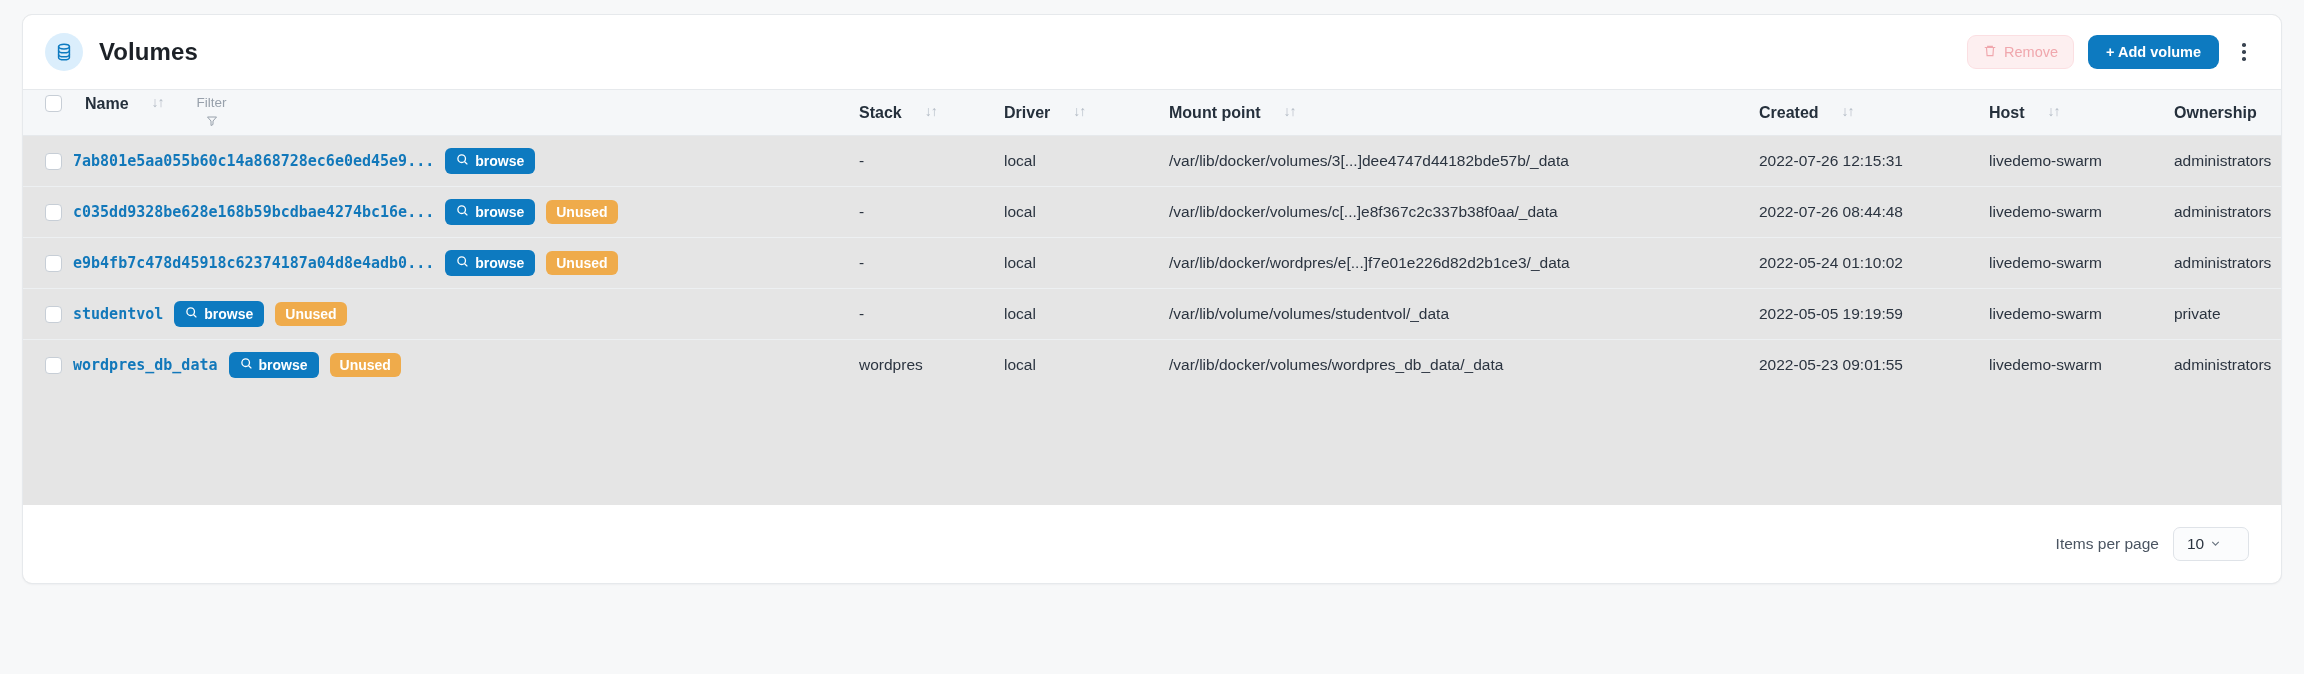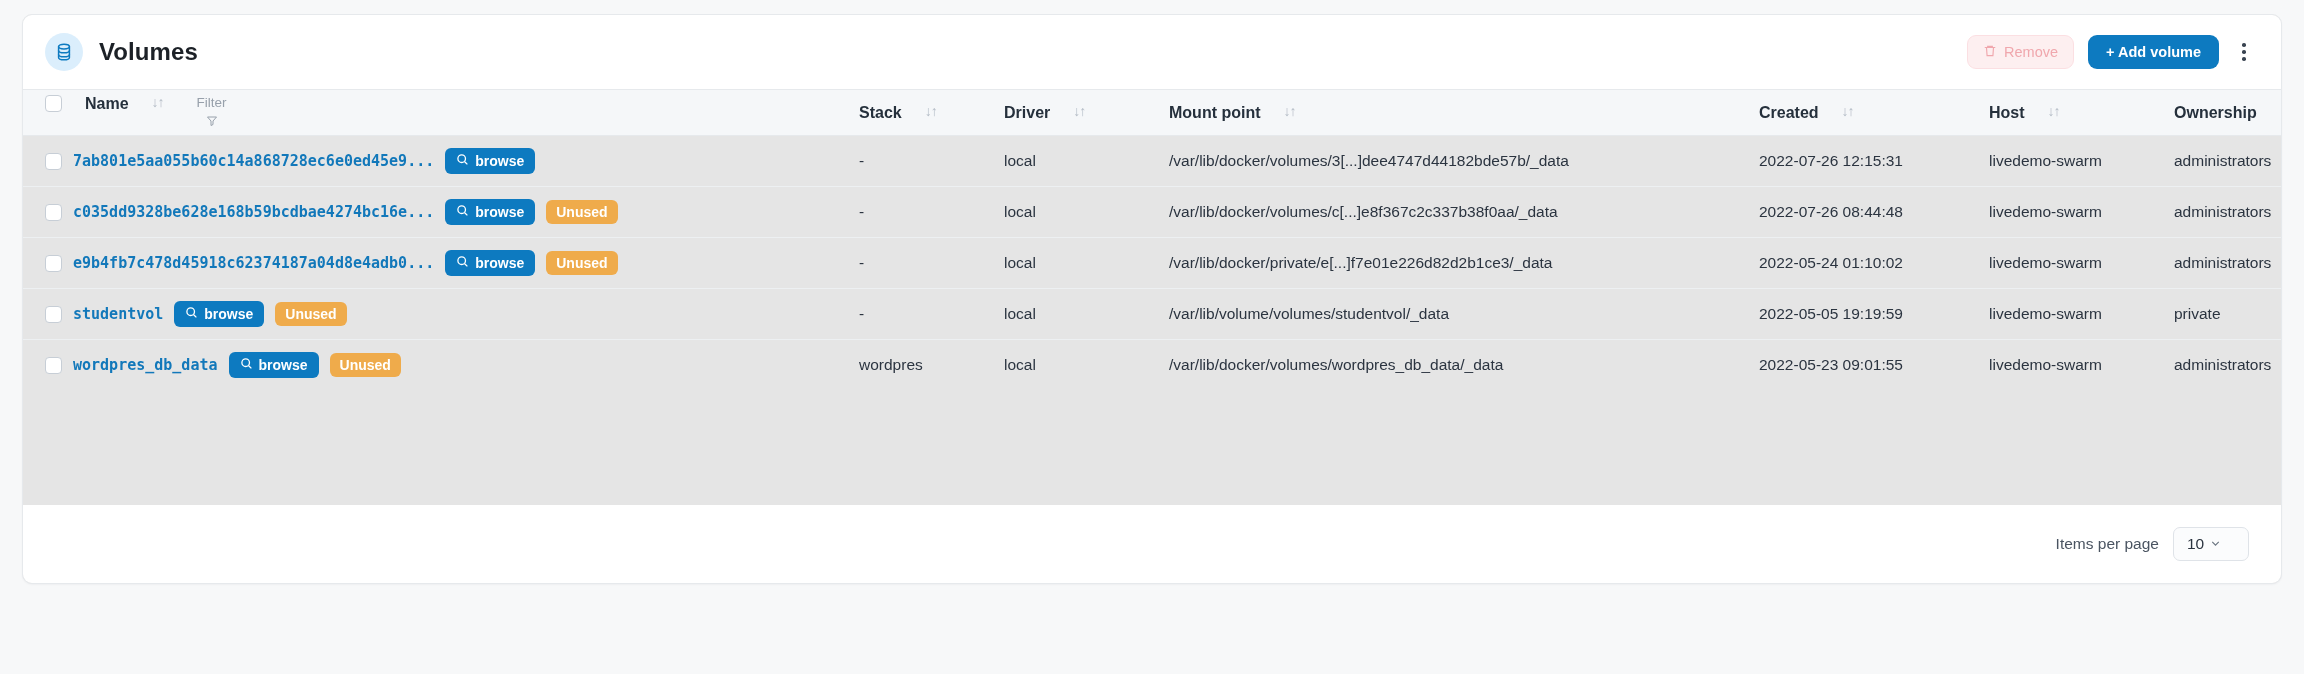--- a/index.html
+++ b/index.html
@@ -368,21 +368,21 @@
                         <circle cx="10.5" cy="10.5" r="7"></circle>
                         <path d="M16 16l5 5"></path>
                       </svg></span>
                     <span>browse</span>
                   </button>
                   <span class="badge-unused">Unused</span>
                 </div>
               </td>
               <td>-</td>
               <td>local</td>
-              <td>/var/lib/docker/private/e[...]f7e01e226d82d2b1ce3/_data</td>
+              <td>/var/lib/docker/wordpres/e[...]f7e01e226d82d2b1ce3/_data</td>
               <td>2022-05-24 01:10:02</td>
               <td>livedemo-swarm</td>
               <td>administrators</td>
             </tr>
             <tr>
               <td>
                 <div class="name-cell">
                   <span class="cb"></span>
                   <a class="vol-name">studentvol</a>
                   <button class="browse-btn">

